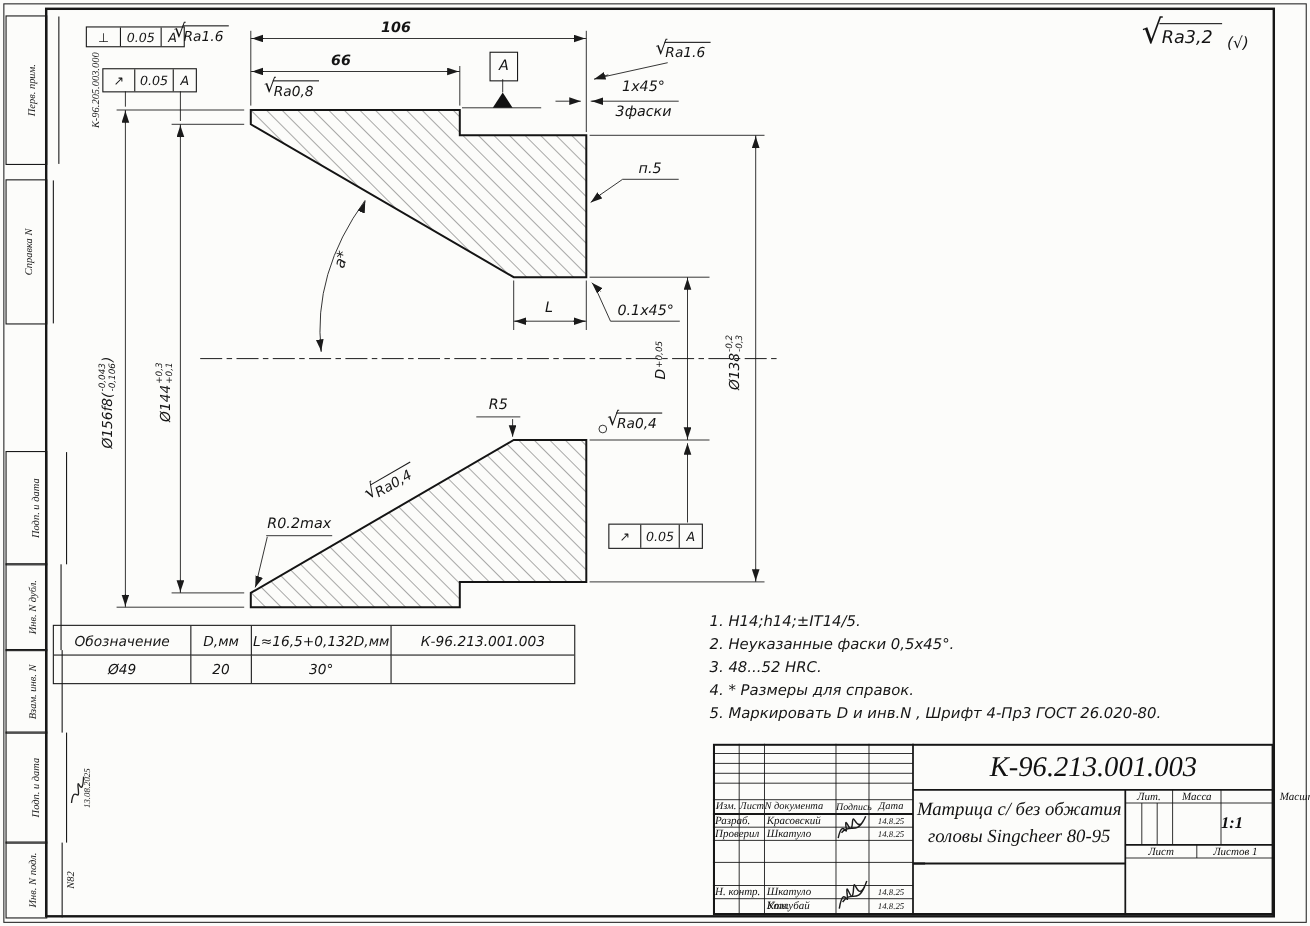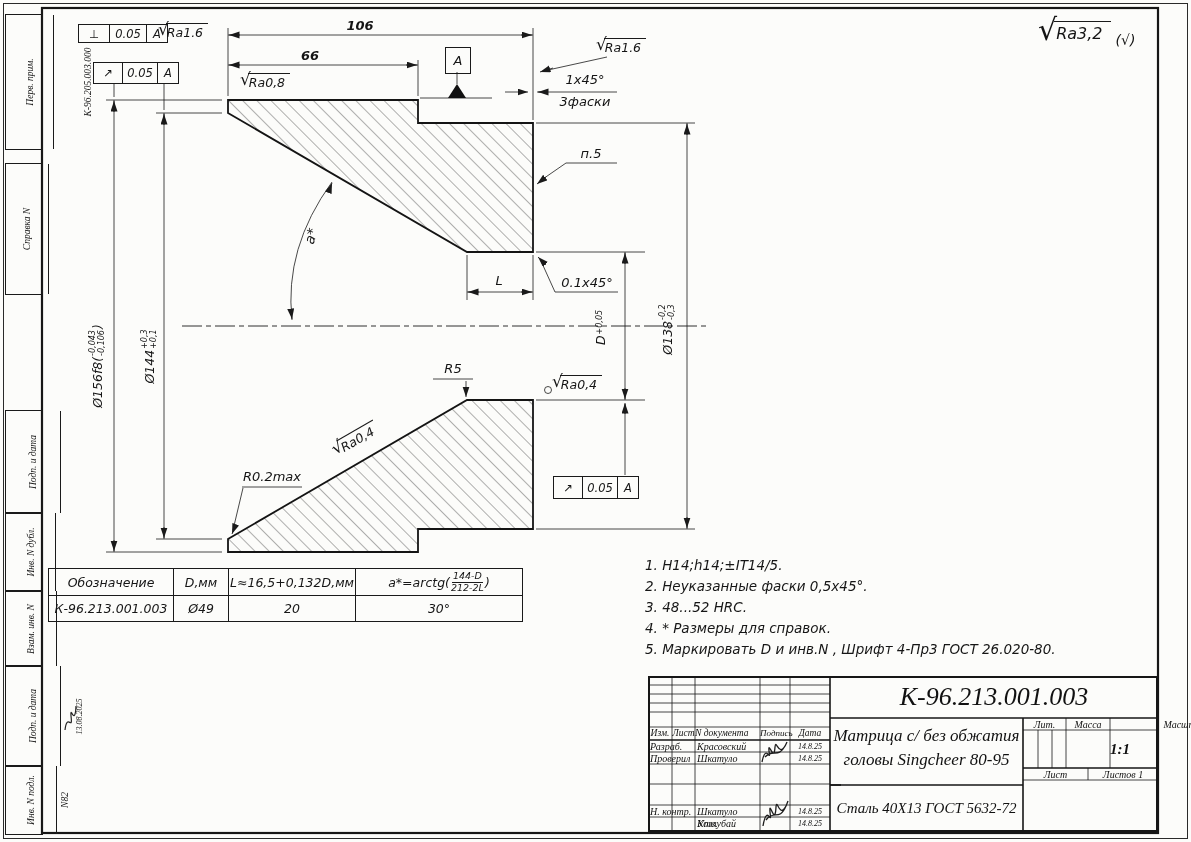--- a/index.html
+++ b/index.html
@@ -290,28 +290,20 @@
     <span class="stk">
       <span>+0,05</span>
       <span></span>
     </span>
   </div>
 
   <div class="ptab">
     <div class="cell">Обозначение</div>
     <div class="cell">D,мм</div>
     <div class="cell">L≈16,5+0,132D,мм</div>
-    <div class="cell">
-      <span>a*=arctg(</span>
-      <span class="frac">
-        <span class="num">144-D</span>
-        <span>212-2L</span>
-      </span>
-      <span>)</span>
-    </div>
     <div class="cell">К-96.213.001.003</div>
     <div class="cell">Ø49</div>
     <div class="cell">20</div>
     <div class="cell">30°</div>
   </div>
 
   <div class="note" style="top:557px;">1. H14;h14;±IT14/5.</div>
   <div class="note" style="top:578px;">2. Неуказанные фаски 0,5x45°.</div>
   <div class="note" style="top:599px;">3. 48...52 HRC.</div>
   <div class="note" style="top:620px;">4. * Размеры для справок.</div>
@@ -380,21 +372,20 @@
 
     <svg width="34" height="34" style="position:absolute;left:110px;top:58px;">
       <path d="M4,28 C8,8 13,30 11,17 C10,5 16,30 17,13 C18,3 21,27 29,8 M7,23 C15,14 20,25 27,12" stroke="#1c1c1c" stroke-width="1.3" fill="none"></path>
     </svg>
     <svg width="34" height="40" style="position:absolute;left:110px;top:116px;">
       <path d="M5,34 C9,10 14,36 12,20 C11,6 17,36 18,15 C19,4 22,32 30,9 M8,28 C16,17 21,30 28,14" stroke="#1c1c1c" stroke-width="1.3" fill="none"></path>
     </svg>
 
     <div class="t" style="left:182px;top:50px;width:193px;text-align:center;font-size:17px;">Матрица с/ без обжатия</div>
     <div class="t" style="left:182px;top:74px;width:193px;text-align:center;font-size:17px;">головы  Singcheer 80-95</div>
-    <div class="t" style="left:182px;top:109px;width:193px;height:47px;line-height:47px;text-align:center;font-size:15px;">Сталь 40X13 ГОСТ 5632-72</div>
 
     <div class="t" style="left:375px;top:43px;width:43px;text-align:center;font-size:10px;">Лит.</div>
     <div class="t" style="left:418px;top:43px;width:44px;text-align:center;font-size:10px;">Масса</div>
     <div class="t" style="left:462px;top:43px;width:48px;text-align:right;font-size:10px;padding-left:48px;">Масштаб</div>
     <div class="t" style="left:462px;top:54px;width:48px;height:38px;line-height:38px;font-size:15px;font-weight:bold;">1:1</div>
     <div class="t" style="left:375px;top:93px;width:65px;text-align:center;font-size:10px;">Лист</div>
     <div class="t" style="left:440px;top:93px;width:70px;text-align:center;font-size:10px;">Листов  1</div>
   </div>
 
 </div>

